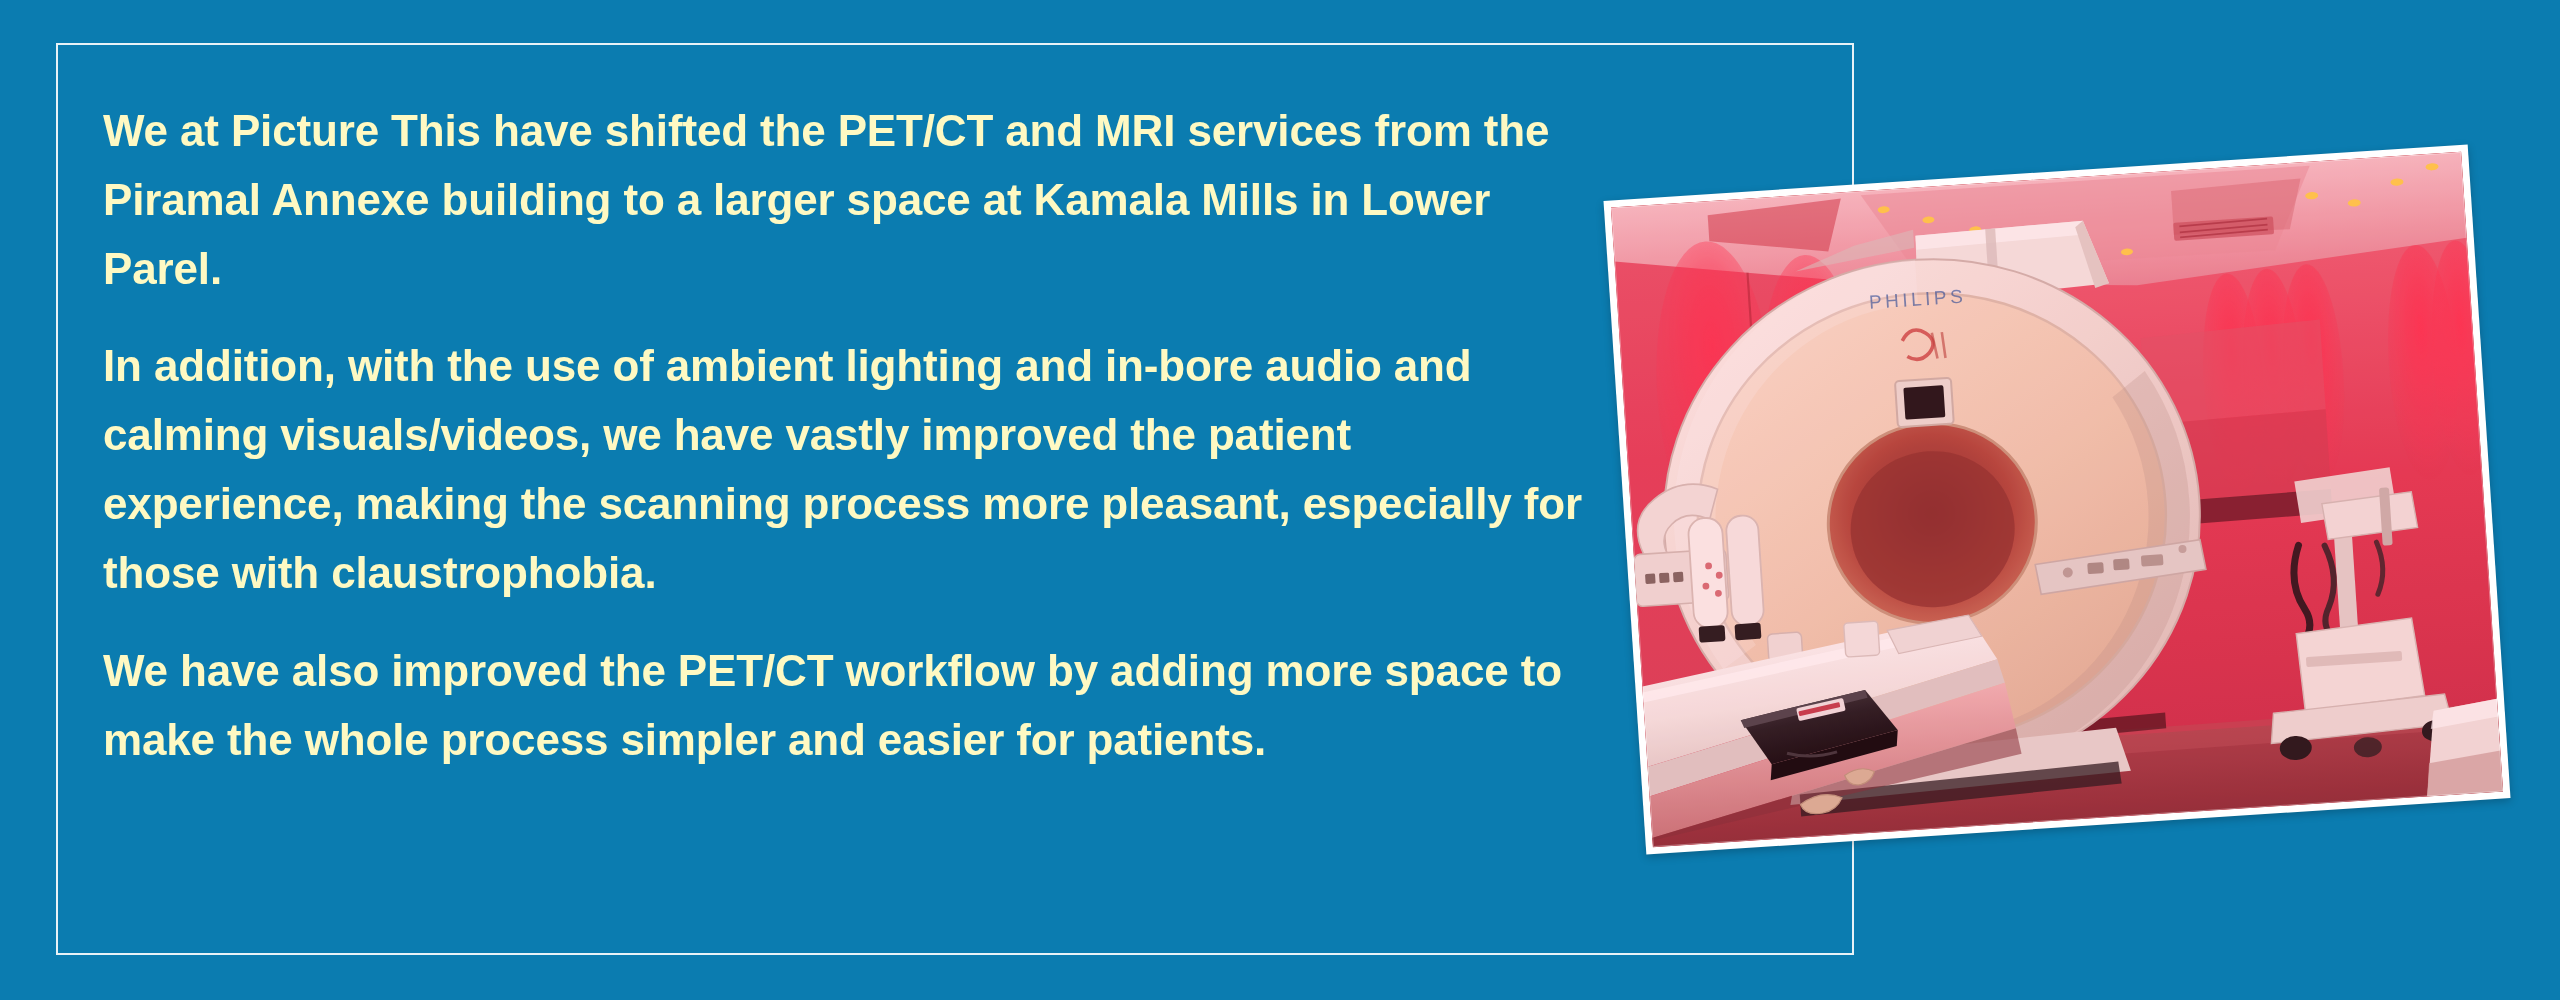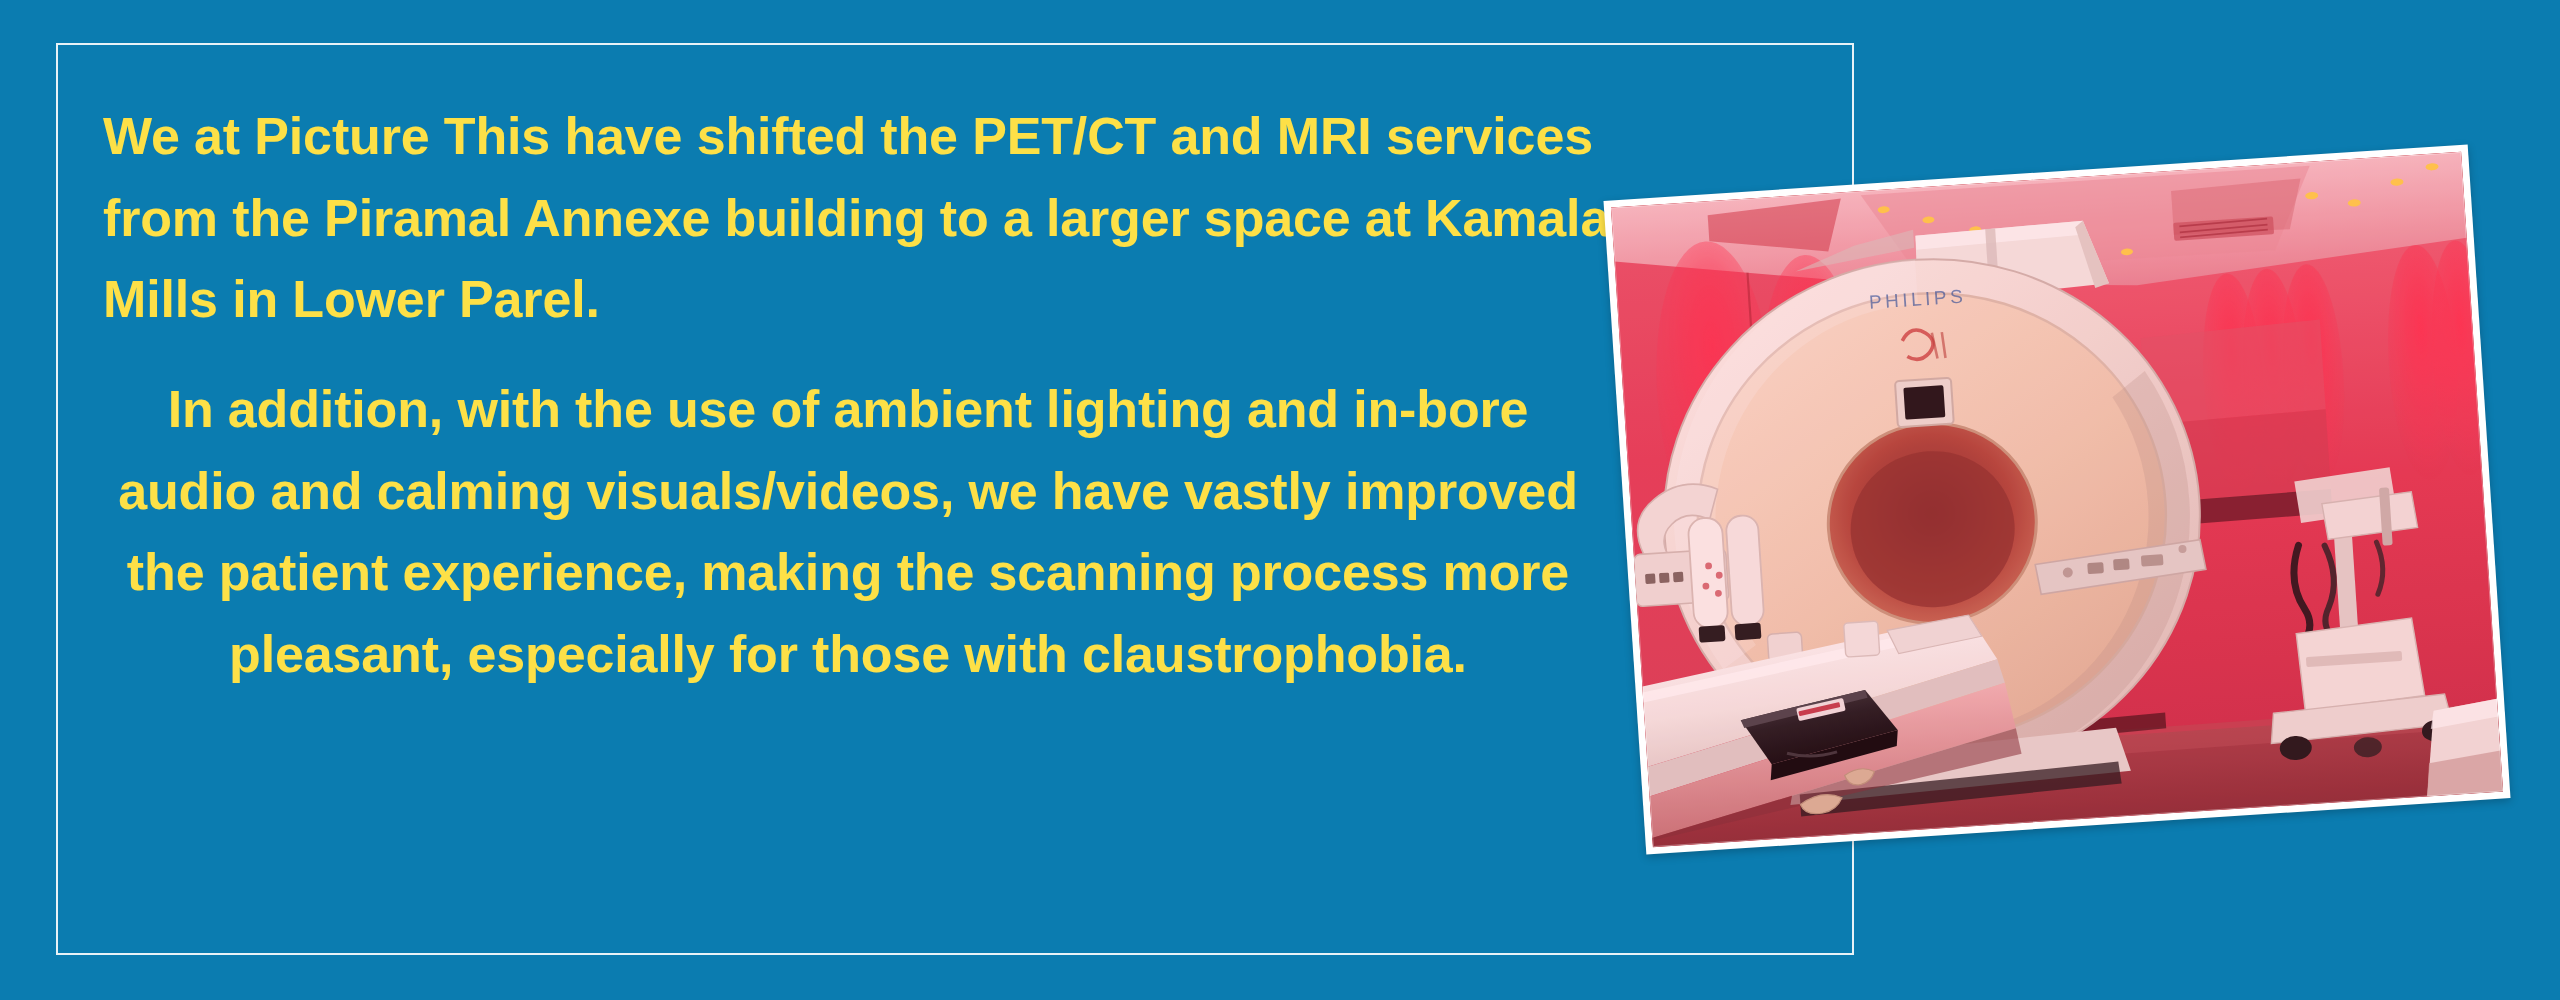--- a/index.html
+++ b/index.html
@@ -29,31 +29,31 @@
   }
 
   
   #text-column {
     position: absolute;
     left: 103px;
     top: 96px;
     width: 1520px;
   }
   .para {
-    color: #fde047;
-    font-size: 52px;
+    color: #fef9c3;
+    font-size: 44px;
     line-height: 1.57;
     font-weight: 700;
     letter-spacing: -0.15px;
     margin: 0 0 28px 0;
     text-rendering: optimizeLegibility;
   }
   .para.p1 { width: 1510px; }
   .para.p2 { width: 1500px; }
-  .para.p3 { width: 1490px; text-align: center; }
+  .para.p3 { width: 1490px; }
   .para.p4 { width: 1470px; }
   .para:last-child { margin-bottom: 0; }
 
   
   #photo-wrap {
     position: absolute;
     left: 1624px;
     top: 172px;
     width: 866px;
     height: 655px;
@@ -80,20 +80,21 @@
 </head>
 <body>
 
 <div id="stage">
 
   <div id="outline-frame"></div>
 
   <div id="text-column">
     <p class="para p1">We at Picture This have shifted the PET/CT and MRI services from the Piramal Annexe building to a larger space at Kamala Mills in Lower Parel.</p>
     <p class="para p3">In addition, with the use of ambient lighting and in-bore audio and calming visuals/videos, we have vastly improved the patient experience, making the scanning process more pleasant, especially for those with claustrophobia.</p>
+    <p class="para p4">We have also improved the PET/CT workflow by adding more space to make the whole process simpler and easier for patients.</p>
   </div>
 
   <div id="photo-wrap">
     <div id="photo-frame">
       <div id="photo-inner">
 
         <svg id="photo-svg" viewBox="0 0 852 641" preserveAspectRatio="xMidYMid slice">
           <defs>
             <linearGradient id="gWallL" x1="0" y1="0" x2="0" y2="1">
               <stop offset="0" stop-color="#e8536a"></stop>

